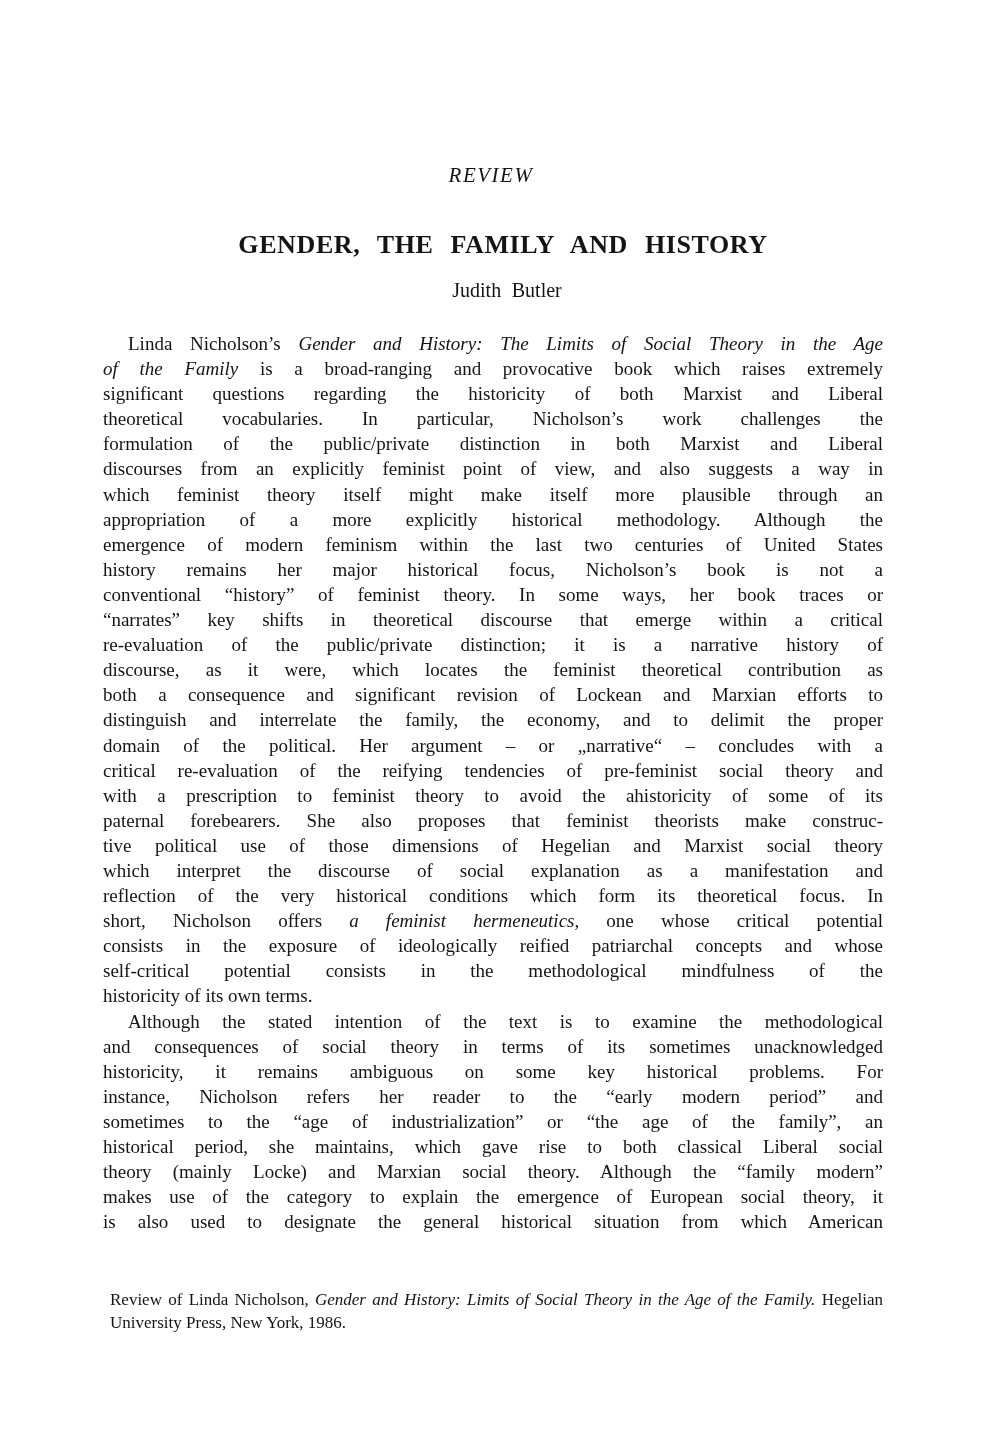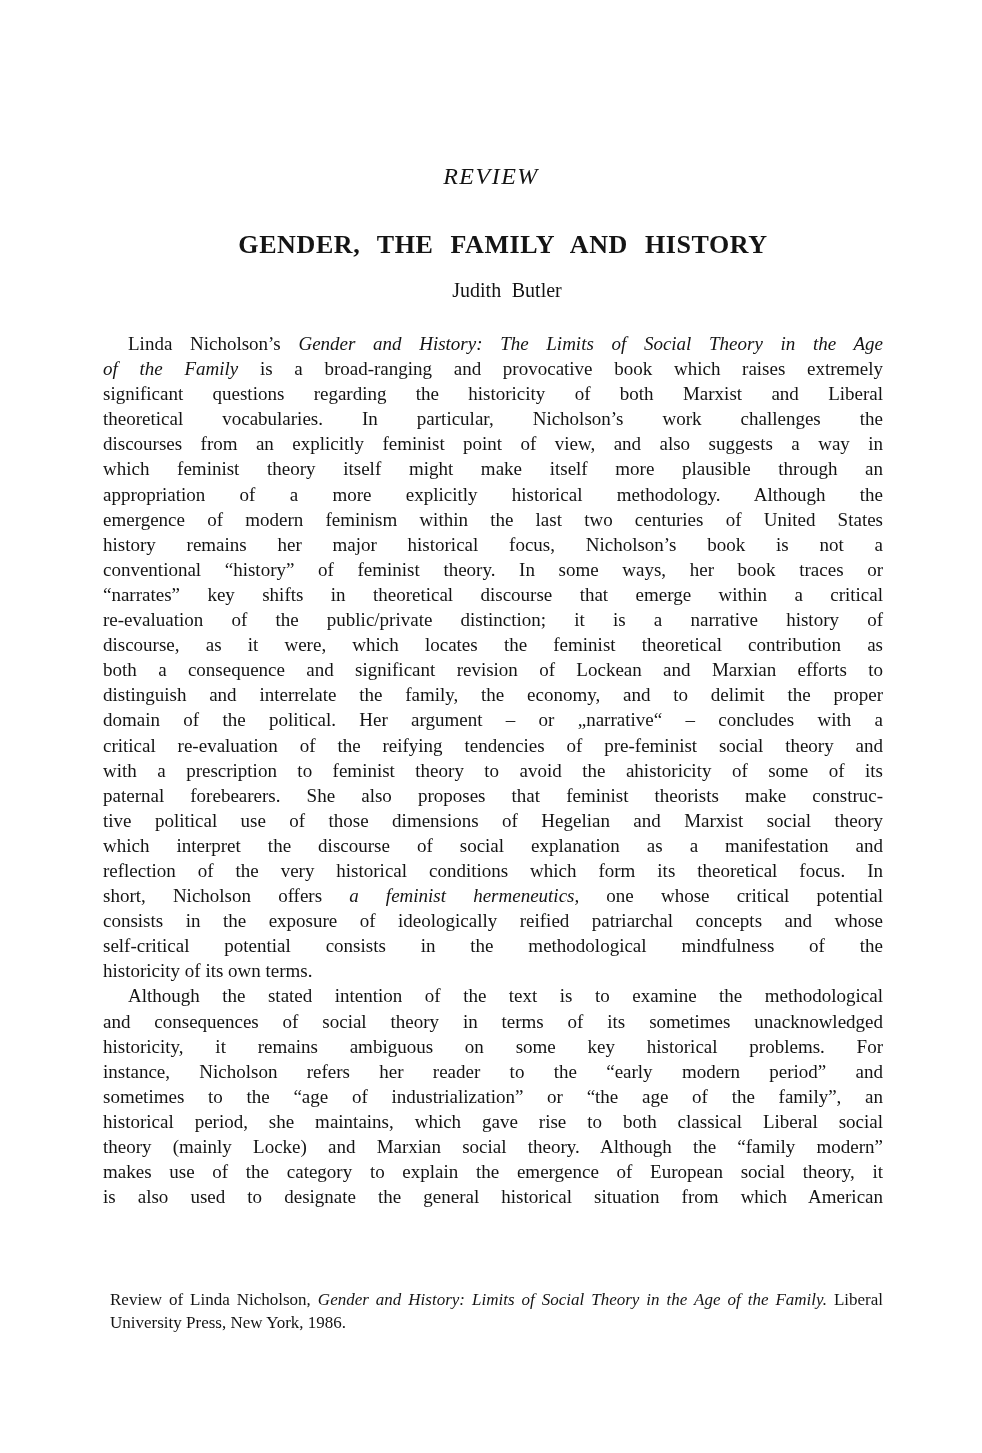--- a/index.html
+++ b/index.html
@@ -8,21 +8,21 @@
     width:982px;height:1453px;
     background:#ffffff;
     font-family:"Liberation Serif","DejaVu Serif",serif;
     color:#141414;
     overflow:hidden;
   }
   .review-label{
     position:absolute;top:163px;left:0;width:100%;
     text-align:center;
     font-style:italic;
-    font-size:24px;
+    font-size:21px;
     letter-spacing:1.5px;
   }
   .page-title{
     position:absolute;top:218px;left:0;width:100%;
     text-align:center;
     font-weight:bold;
     font-size:26px;
     letter-spacing:0.6px;
     word-spacing:0.38em;
     margin:12px;
@@ -65,20 +65,21 @@
 
 <div class="page">
   <div class="review-label">REVIEW</div>
   <h1 class="page-title">GENDER, THE FAMILY AND HISTORY</h1>
   <div class="author">Judith Butler</div>
   <div class="body-text">
       <div class="line indent"><span>Linda Nicholson’s </span><em>Gender and History: The Limits of Social Theory in the Age</em></div>
       <div class="line"><em>of the Family</em><span> is a broad-ranging and provocative book which raises extremely</span></div>
       <div class="line"><span>significant questions regarding the historicity of both Marxist and Liberal</span></div>
       <div class="line"><span>theoretical vocabularies. In particular, Nicholson’s work challenges the</span></div>
+      <div class="line"><span>formulation of the public/private distinction in both Marxist and Liberal</span></div>
       <div class="line"><span>discourses from an explicitly feminist point of view, and also suggests a way in</span></div>
       <div class="line"><span>which feminist theory itself might make itself more plausible through an</span></div>
       <div class="line"><span>appropriation of a more explicitly historical methodology. Although the</span></div>
       <div class="line"><span>emergence of modern feminism within the last two centuries of United States</span></div>
       <div class="line"><span>history remains her major historical focus, Nicholson’s book is not a</span></div>
       <div class="line"><span>conventional “history” of feminist theory. In some ways, her book traces or</span></div>
       <div class="line"><span>“narrates” key shifts in theoretical discourse that emerge within a critical</span></div>
       <div class="line"><span>re-evaluation of the public/private distinction; it is a narrative history of</span></div>
       <div class="line"><span>discourse, as it were, which locates the feminist theoretical contribution as</span></div>
       <div class="line"><span>both a consequence and significant revision of Lockean and Marxian efforts to</span></div>
@@ -98,16 +99,16 @@
       <div class="line"><span>and consequences of social theory in terms of its sometimes unacknowledged</span></div>
       <div class="line"><span>historicity, it remains ambiguous on some key historical problems. For</span></div>
       <div class="line"><span>instance, Nicholson refers her reader to the “early modern period” and</span></div>
       <div class="line"><span>sometimes to the “age of industrialization” or “the age of the family”, an</span></div>
       <div class="line"><span>historical period, she maintains, which gave rise to both classical Liberal social</span></div>
       <div class="line"><span>theory (mainly Locke) and Marxian social theory. Although the “family modern”</span></div>
       <div class="line"><span>makes use of the category to explain the emergence of European social theory, it</span></div>
       <div class="line"><span>is also used to designate the general historical situation from which American</span></div>
     </div>
   <div class="footnote">
-      <div class="line"><span>Review of Linda Nicholson, </span><em>Gender and History: Limits of Social Theory in the Age of the Family.</em><span> Liberal</span></div>
+      <div class="line"><span>Review of Linda Nicholson, </span><em>Gender and History: Limits of Social Theory in the Age of the Family.</em><span> Hegelian</span></div>
       <div class="line end"><span>University Press, New York, 1986.</span></div>
     </div>
 </div>
 
 </body></html>

